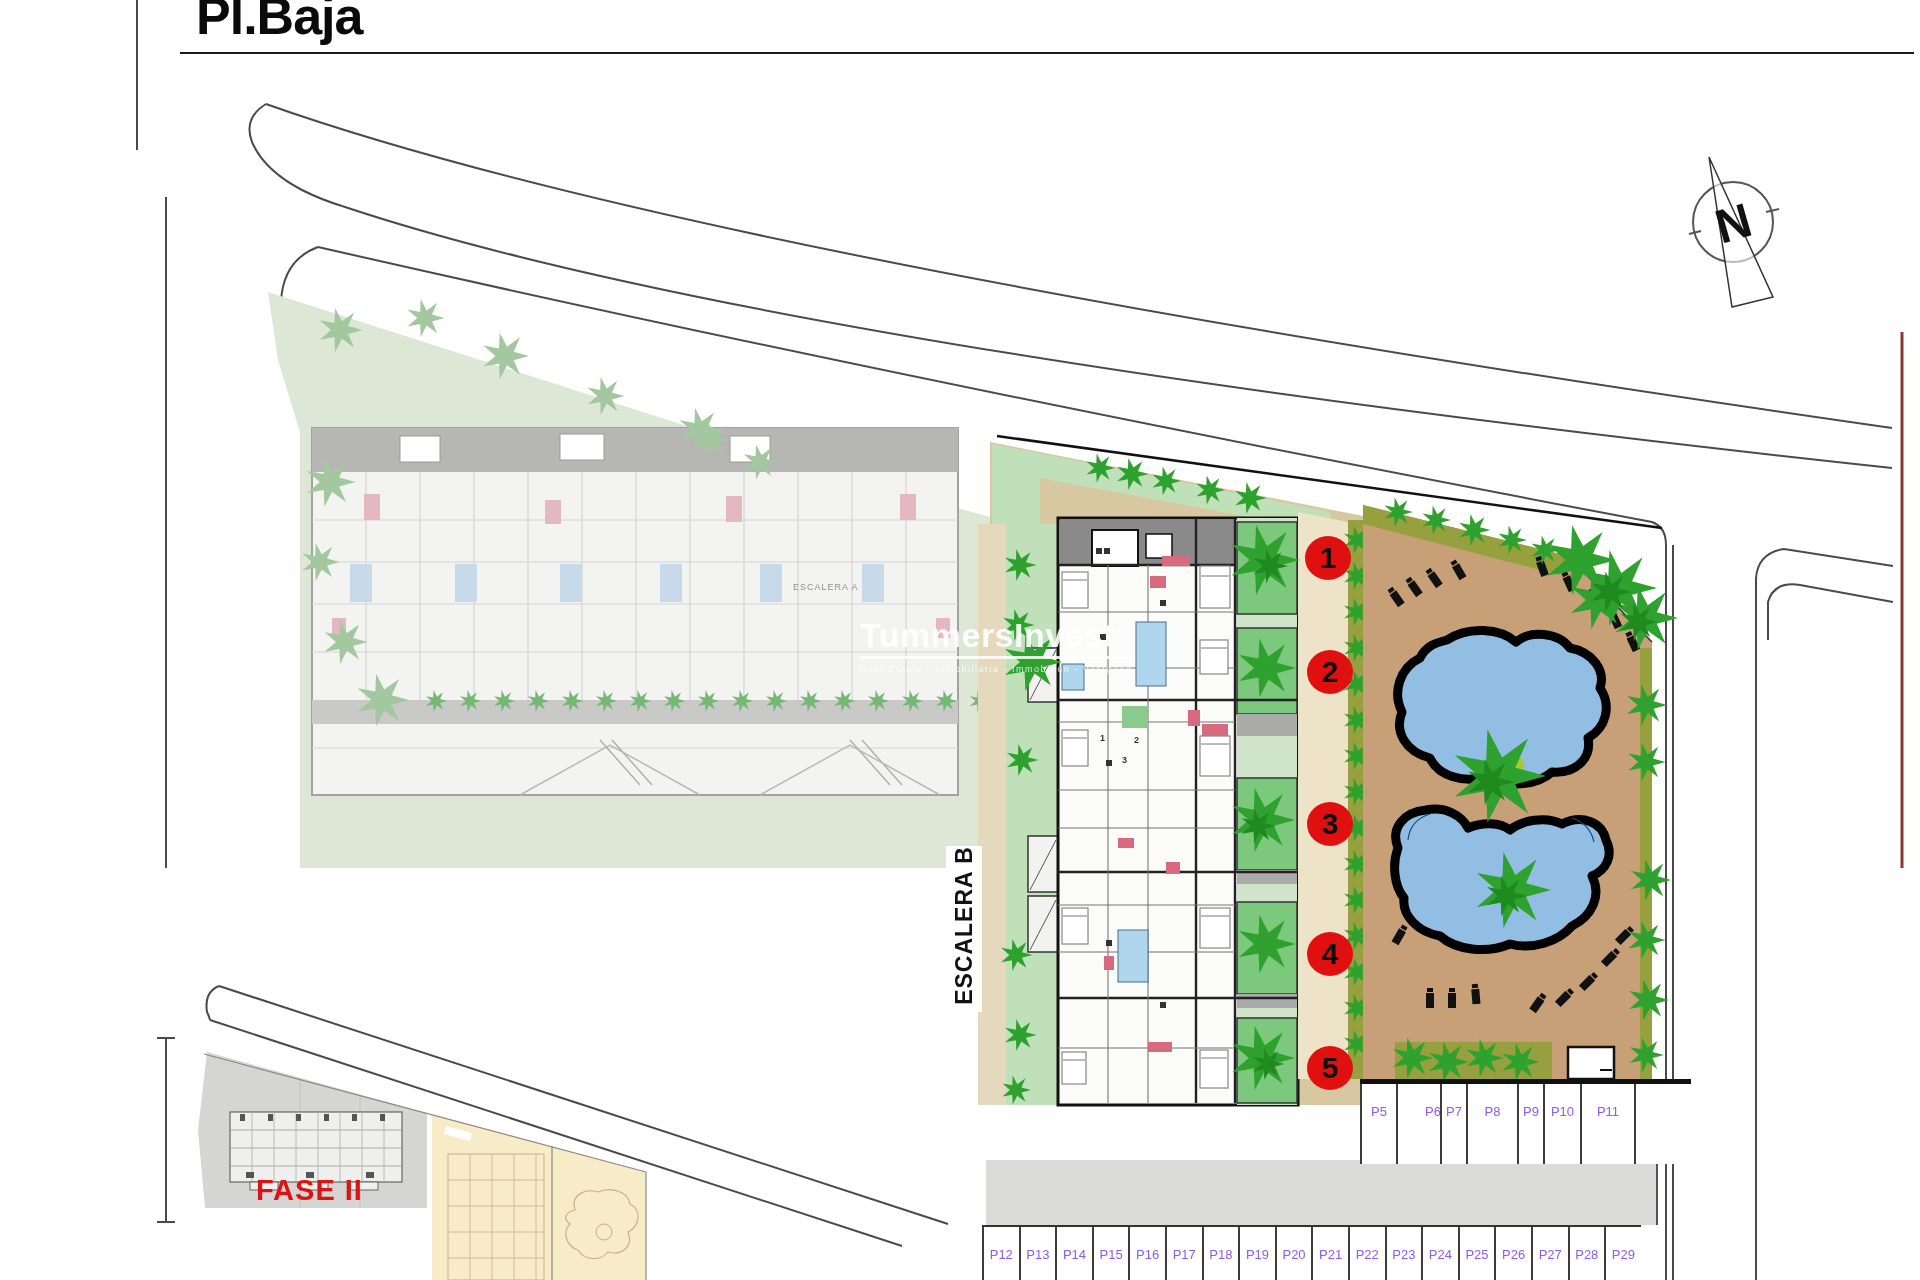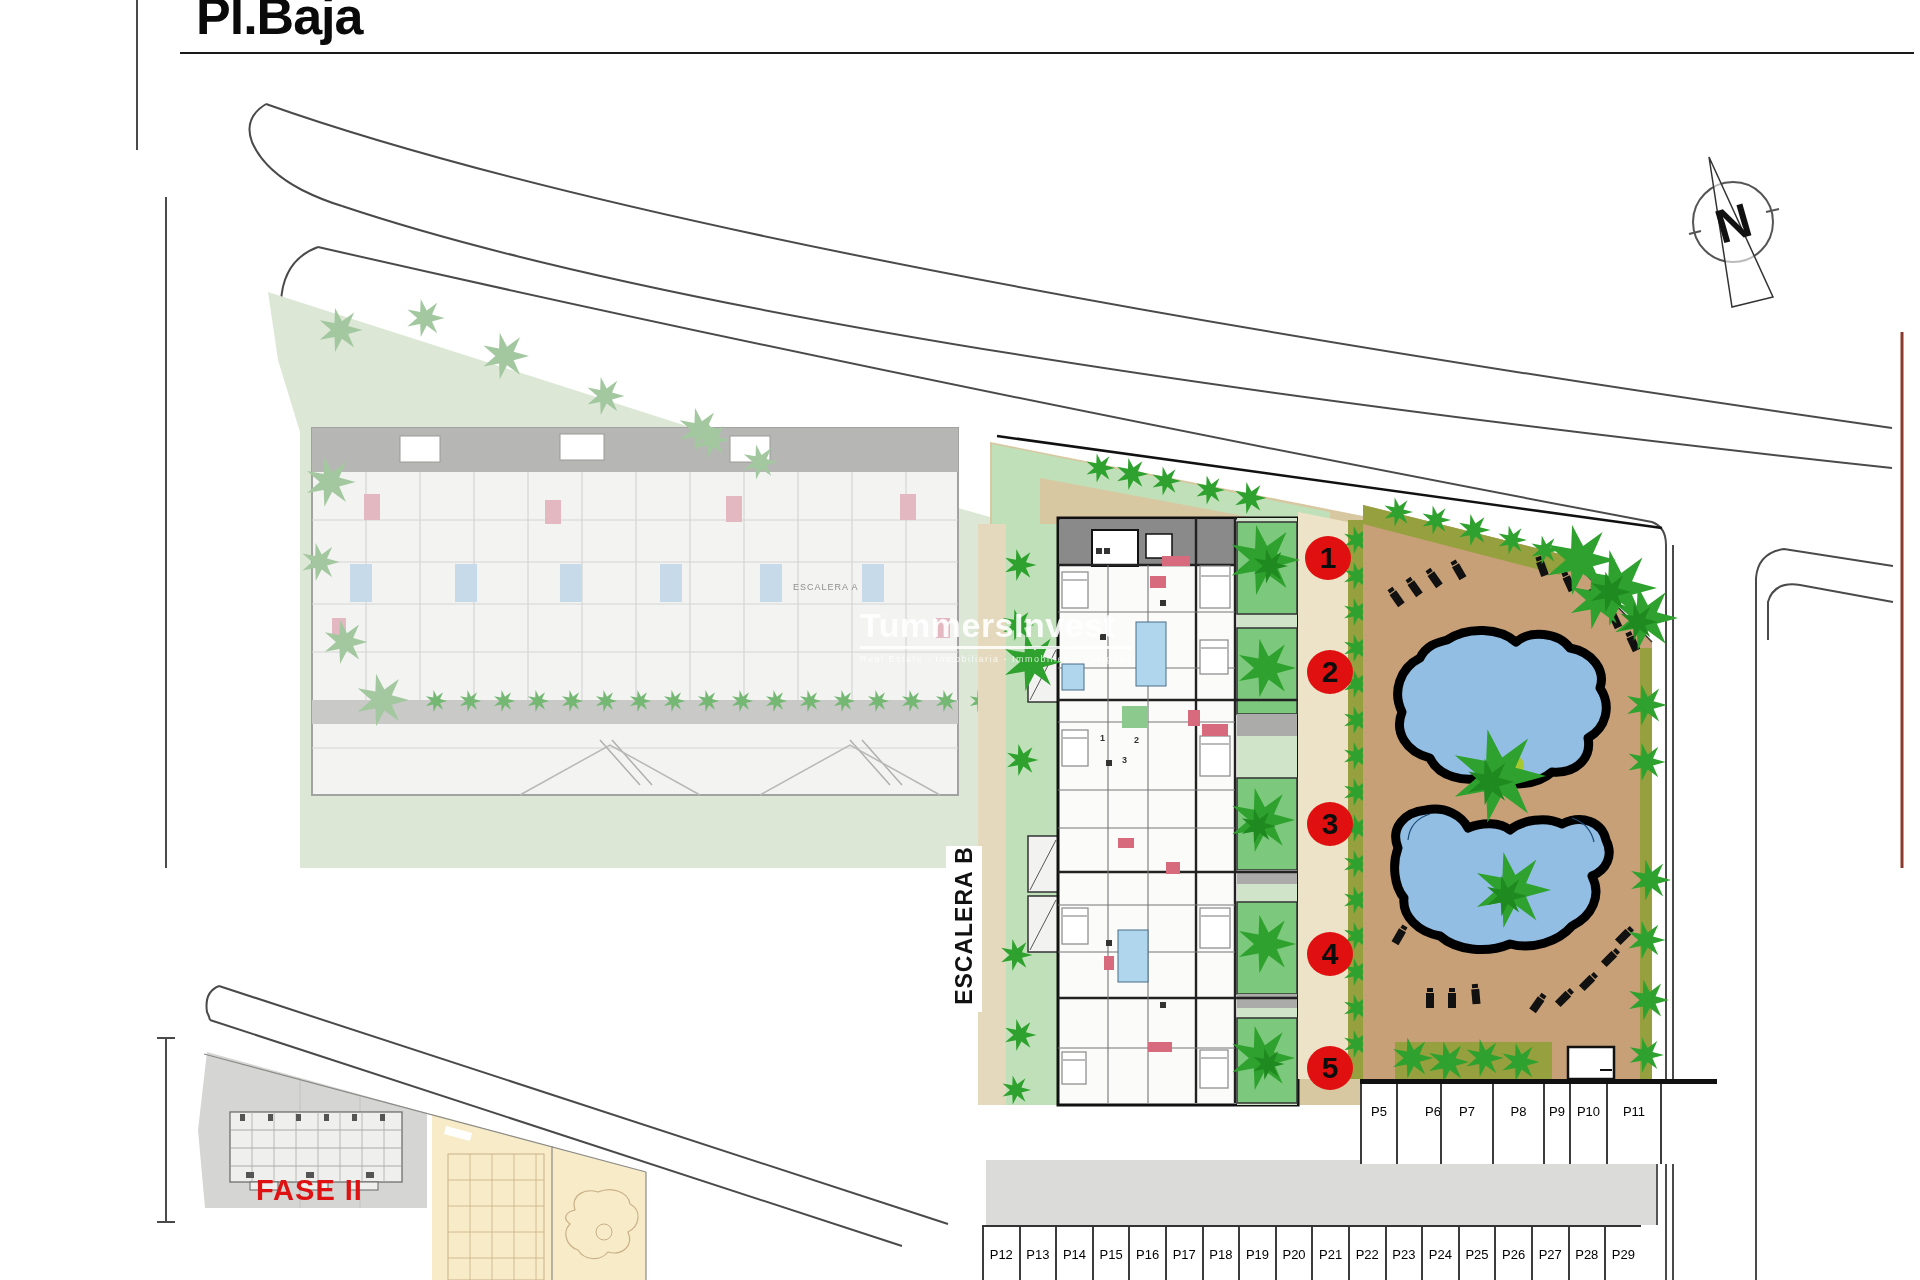--- a/index.html
+++ b/index.html
@@ -8,27 +8,27 @@
   .abs{position:absolute;}
   .title{left:196px;top:-14px;font-size:52px;font-weight:900;color:#0a0a0a;letter-spacing:-1px;}
   .rule{left:180px;top:52px;width:1734px;height:2px;background:#1a1a1a;}
   .escB{left:946px;top:846px;width:36px;height:166px;background:#fff;}
   .escB span{position:absolute;left:-62px;top:66px;width:160px;transform:rotate(-90deg);
              font-size:23px;font-weight:900;color:#111;letter-spacing:1px;white-space:nowrap;text-align:center;}
   .escA{left:793px;top:582px;font-size:9px;color:#8f8f8d;letter-spacing:1px;}
   .fase{left:256px;top:1174px;font-size:29px;font-weight:900;color:#DE1212;letter-spacing:1px;text-align:center;}
   .wm{left:860px;top:606px;color:rgba(255,255,255,0.9);}
   .wm .brand{font-size:34px;font-weight:700;border-bottom:3px solid rgba(255,255,255,0.85);
-             padding-bottom:1px;letter-spacing:0.5px;}
+             padding-bottom:1px;letter-spacing:0.5px;margin-top:10px;}
   .wm .tag{margin-top:5px;font-size:9px;letter-spacing:1.5px;color:rgba(255,255,255,0.78);}
   .marker{width:46px;height:44px;border-radius:50%;display:flex;align-items:center;justify-content:center;
           font-size:30px;font-weight:900;color:#0d0d0d;}
   .prow{display:flex;background:#fff;}
   .stall{border-left:2px solid #3c3c3c;box-sizing:border-box;padding-top:20px;text-align:center;
-         font-size:13px;color:#000000;}
+         font-size:13px;color:#8b5cf6;}
   .stall:first-child{border-left:2px solid #3c3c3c;}
   .band{background:#DBDBD9;border-right:2px solid #555;}
   .unum{font-size:9px;color:#333;font-weight:700;}
 </style>
 </head>
 <body>
 
 <div class="canvas">
 
 <svg width="1920" height="1280" viewBox="0 0 1920 1280" class="abs" style="left:0;top:0">
@@ -377,21 +377,21 @@
       <div class="abs marker" style="left: 1305px; top: 536px; background: rgb(224, 16, 16);">1</div>
       <div class="abs marker" style="left: 1307px; top: 650px; background: rgb(224, 16, 16);">2</div>
       <div class="abs marker" style="left: 1307px; top: 802px; background: rgb(224, 16, 16);">3</div>
       <div class="abs marker" style="left: 1307px; top: 932px; background: rgb(224, 16, 16);">4</div>
       <div class="abs marker" style="left: 1307px; top: 1046px; background: rgb(224, 16, 16);">5</div>
     </div>
 
 <div class="abs prow" style="left:1360px;top:1079px;height:80px;border-top:5px solid #111" id="prowUpper">
       <div class="stall" style="width: 36px;">P5</div>
       <div class="stall" style="width: 44px; padding-left: 27px;">P6</div>
-      <div class="stall" style="width: 52px;">P7</div>
+      <div class="stall" style="width: 26px;">P7</div>
       <div class="stall" style="width: 51px;">P8</div>
       <div class="stall" style="width: 26px;">P9</div>
       <div class="stall" style="width: 37px;">P10</div>
       <div class="stall" style="width: 54px;">P11</div>
       <div class="stall" style="width: 57px;"></div>
     </div>
 <div class="abs prow" style="left:982px;top:1225px;height:55px;border-top:2px solid #333" id="prowLower">
       <div class="stall" style="width: 36.6px;">P12</div>
       <div class="stall" style="width: 36.6px;">P13</div>
       <div class="stall" style="width: 36.6px;">P14</div>

